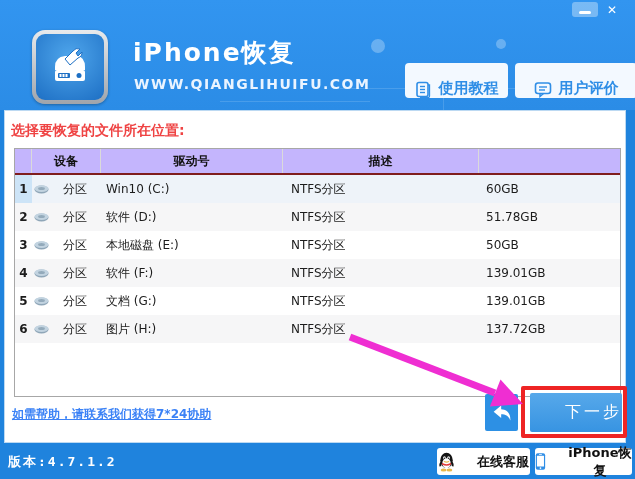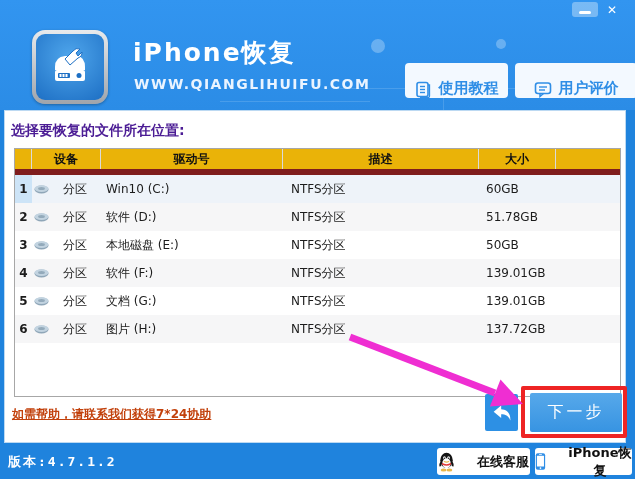--- a/index.html
+++ b/index.html
@@ -36,49 +36,49 @@
           background:rgba(255,255,255,.35); border:none; border-radius:3px; cursor:pointer; }
   .win-min .dash { display:block; margin:6px auto 0; width:12px; height:3px;
           background:#fff; border-radius:2px; }
   .win-close { position:absolute; left:601px; top:1px; width:22px; height:17px;
           background:transparent; border:none; color:#fff; font-size:12px;
           font-weight:bold; cursor:pointer; font-family:inherit; }
   
   .content { position:absolute; left:4px; top:110px; width:622px; height:333px;
           background:#fff; box-shadow:inset 0 0 0 1px #bcd9f2; }
   .section-title { position:absolute; left:7px; top:12px; font-size:14px;
-          font-weight:bold; color:#4c1d95; }
+          font-weight:bold; color:#ef4444; }
   .dtable { position:absolute; left:10px; top:38px; width:607px; height:249px;
           border:1px solid #a7a7a7; background:#fff; overflow:hidden; }
   .thead { display:grid; grid-template-columns:17px 69px 182px 196px 77px 1fr;
-          height:26px; background:#eab308; border-bottom:6px solid #7f1d1d; }
+          height:26px; background:#c4b5fd; border-bottom:2px solid #7f1d1d; }
   .th { display:flex; align-items:center; justify-content:center; font-size:12px;
           font-weight:bold; color:#111; border-right:1px solid #dadada; cursor:default; }
   .th:last-child { border-right:none; }
   .trow { display:grid; grid-template-columns:17px 69px 182px 196px 77px 1fr;
           height:28px; cursor:pointer; }
   .trow.stripe { background:#f6f6f7; }
   .trow.plain  { background:#ffffff; }
   .trow.selected { background:#eef3f9; }
   .trow.selected .td-num { background:#cde4f7; }
   .td { display:flex; align-items:center; font-size:12px; color:#1c1c1c; overflow:hidden; }
   .td-num { justify-content:center; font-weight:bold; }
   .td-dev { gap:14px; padding-left:2px; }
   .td-drv { padding-left:5px; }
   .td-dsc { padding-left:8px; }
   .td-siz { padding-left:7px; }
   .help-link { position:absolute; left:8px; top:296px; font-size:12px; font-weight:bold;
-          color:#c2410c; text-decoration:underline; cursor:pointer; }
+          color:#3b82f6; text-decoration:underline; cursor:pointer; }
   .back-btn { position:absolute; left:481px; top:284px; width:33px; height:37px;
           border:none; border-radius:2px; background:#2d90e4; cursor:pointer;
           display:flex; align-items:center; justify-content:center; }
   .next-btn { position:absolute; left:526px; top:283px; width:92px; height:39px;
           border:none; border-radius:2px; cursor:pointer;
           background:linear-gradient(180deg,#57a8ea,#3794e2);
-          color:#fff; font-size:16px; letter-spacing:3px; font-family:inherit; }
+          color:#fff; font-size:16px; letter-spacing:3px; font-family:inherit;text-align:right; }
   
   .sbar { position:absolute; left:0; top:443px; width:564px; height:36px; background:#1f83dd; }
   .version { position:absolute; left:8px; top:10px; color:#fff; font-size:13px;
           font-weight:bold; letter-spacing:2px;
           font-family:"DejaVu Sans Mono","Liberation Mono",monospace; }
   .sb-btn { position:absolute; top:5px; height:27px; border:none; border-radius:3px;
           background:#fff; color:#111; font-size:13px; font-weight:bold;
           display:flex; align-items:center; justify-content:center; gap:22px;
           font-family:inherit; cursor:pointer; }
   .sb-qq { left:437px; width:93px; }
@@ -148,21 +148,20 @@
 
 <div class="content">
   <div class="section-title">选择要恢复的文件所在位置:</div>
 
   <div class="dtable">
     <div class="thead">
       <div class="th"></div>
       <div class="th">设备</div>
       <div class="th">驱动号</div>
       <div class="th">描述</div>
-      <div class="th">大小</div>
       <div class="th"></div>
     </div>
     <div>
   <div class="trow selected">
     <div class="td td-num">1</div>
     <div class="td td-dev">
       <svg width="15" height="9" viewBox="0 0 15 9">
         <ellipse cx="7.5" cy="4.5" rx="7" ry="4" fill="#8fa6b8"></ellipse>
         <ellipse cx="7.5" cy="3.6" rx="7" ry="3.4" fill="#c2d3e0"></ellipse>
         <ellipse cx="7.5" cy="3.4" rx="3.4" ry="1.5" fill="#93aabb"></ellipse>

